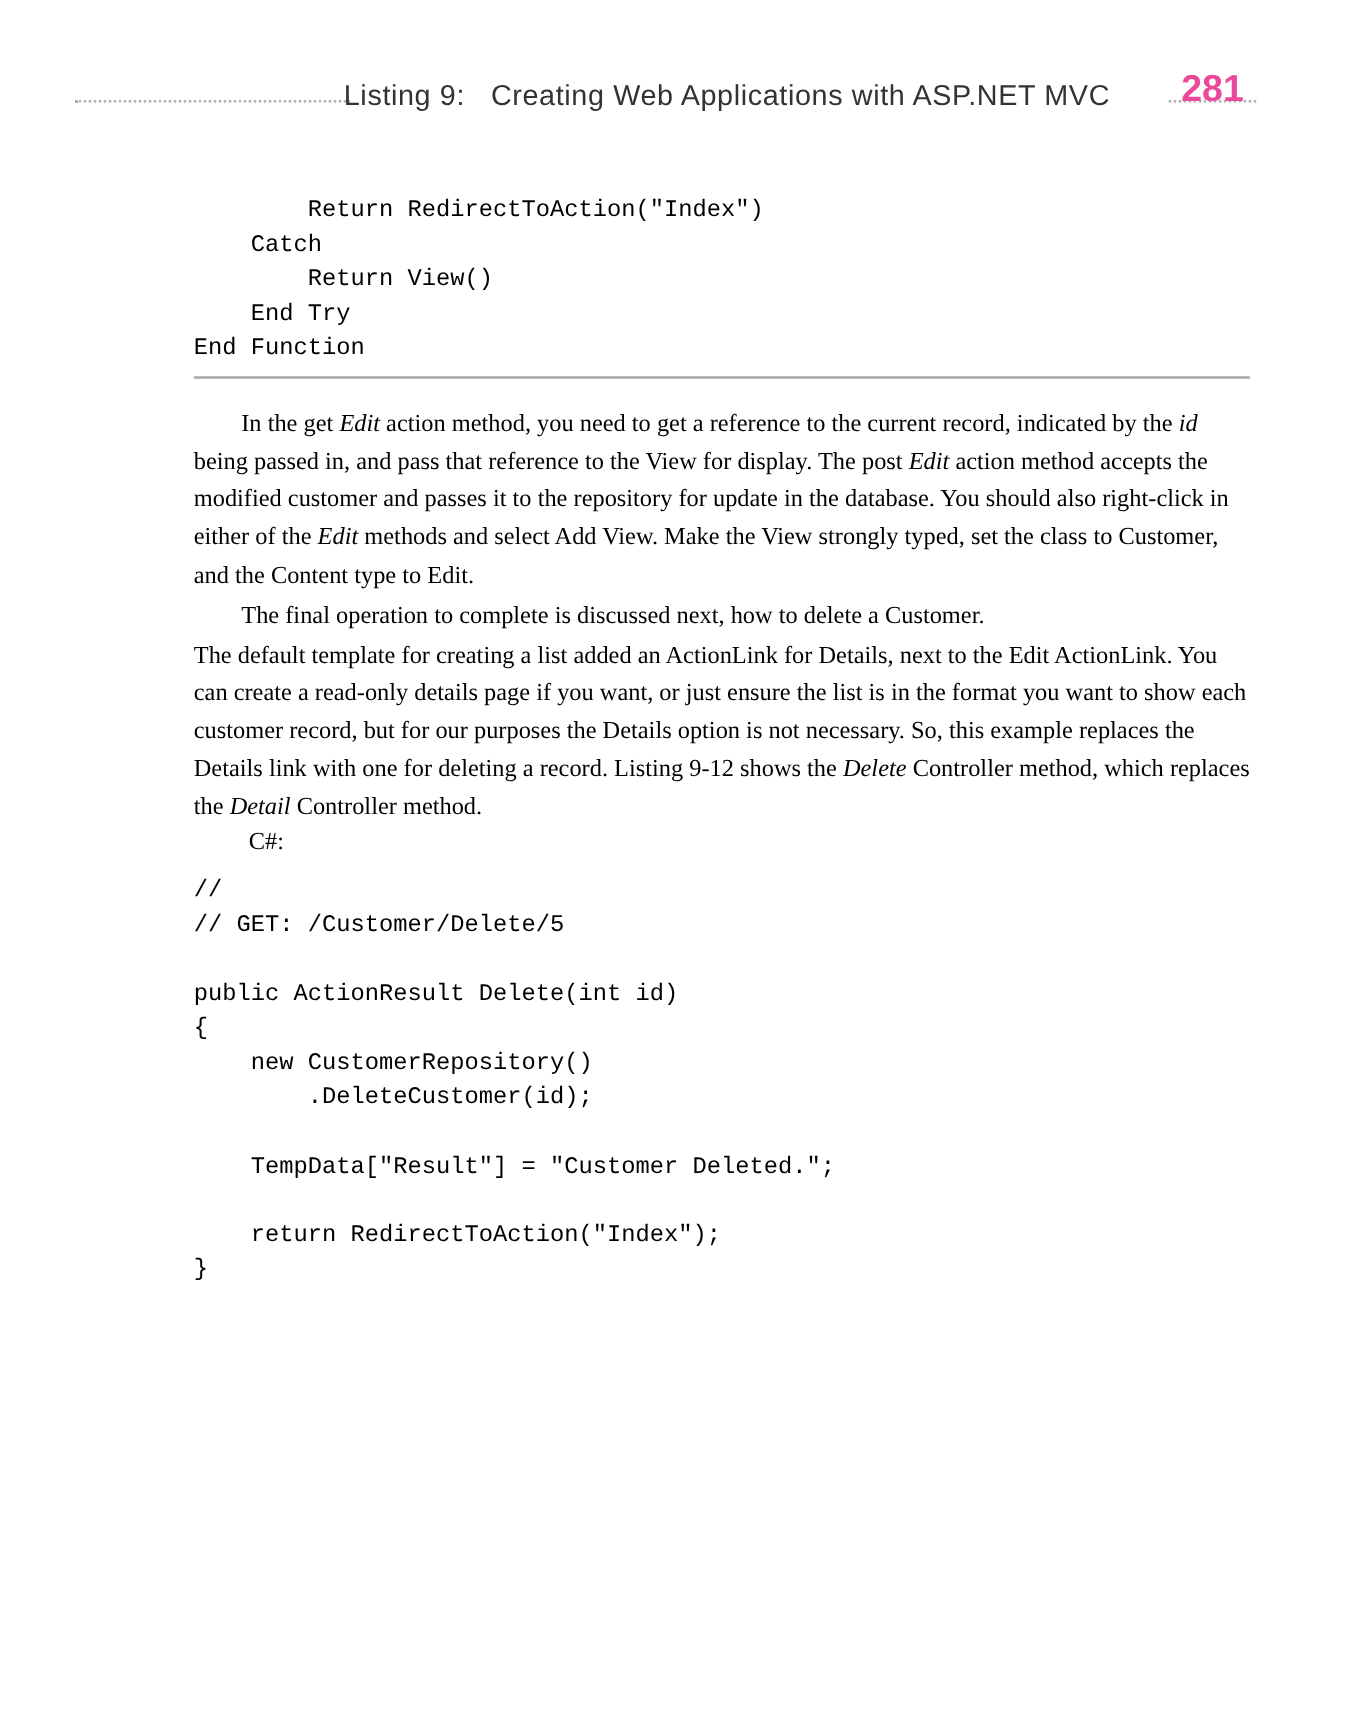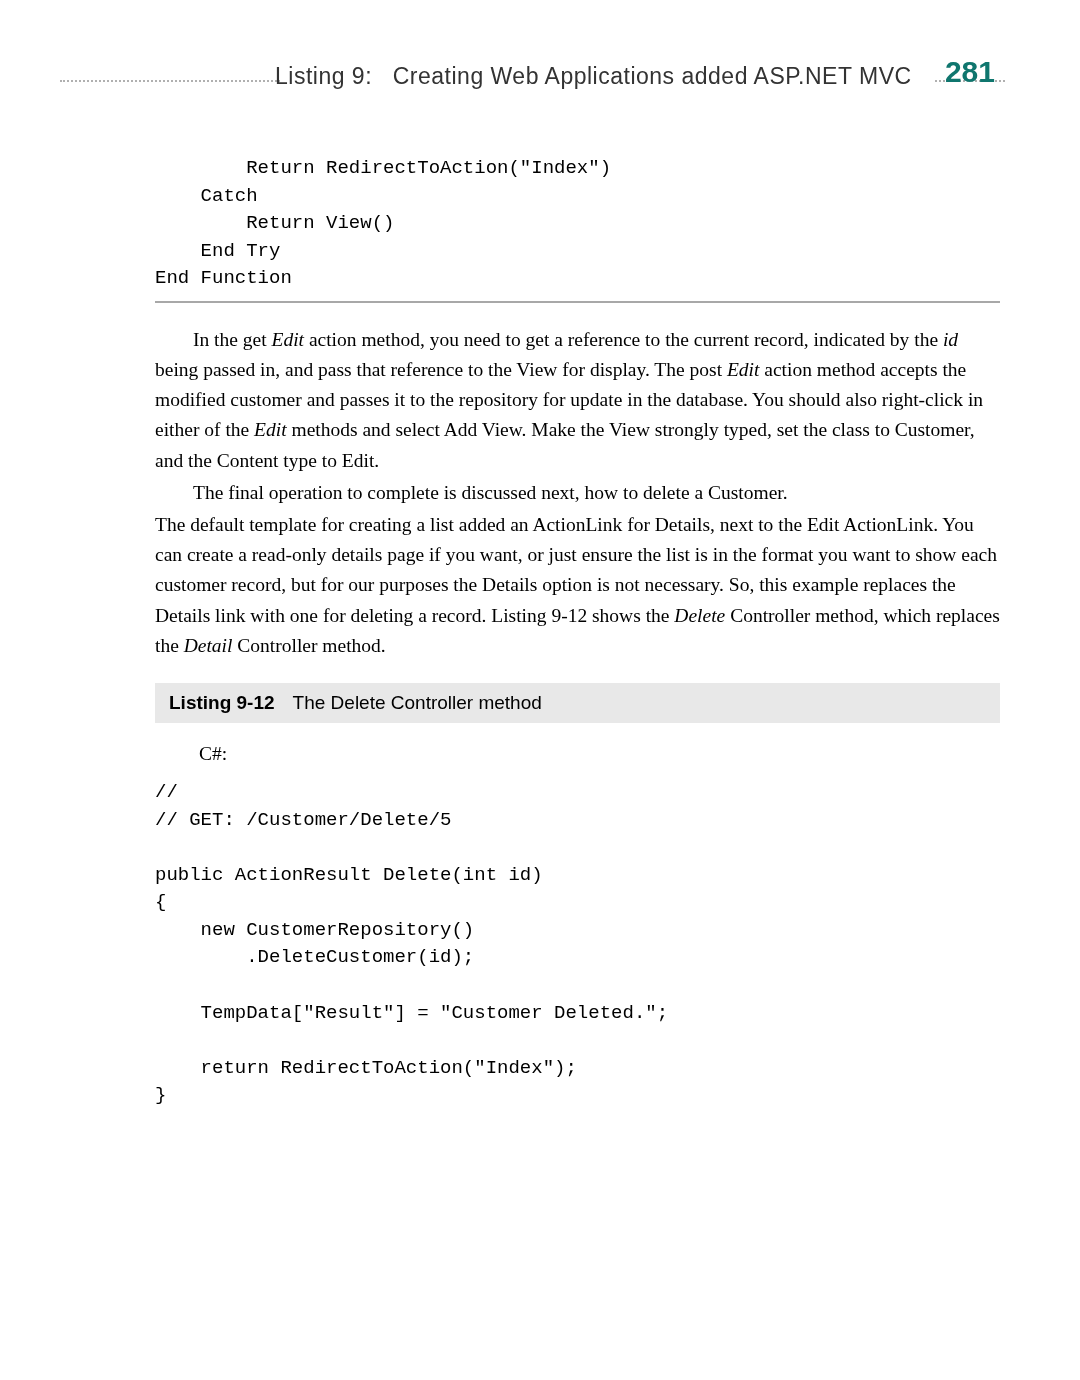--- a/index.html
+++ b/index.html
@@ -40,21 +40,21 @@
     color: #333;
     position: absolute;
     left: 120px;
     top: -2px;
     letter-spacing: 0.5px;
   }
   .page-number {
     font-family: 'Segoe UI', 'Helvetica Neue', Arial, sans-serif;
     font-weight: 700;
     font-size: 30px;
-    color: #0f766e;
+    color: #ec4899;
     position: absolute;
     right: 5px;
     top: -10px;
   }
   .code-block-top {
     font-family: 'Courier New', monospace;
     font-size: 19px;
     line-height: 1.45;
     white-space: pre;
     margin-bottom: 8px;
@@ -110,21 +110,21 @@
   }
   em { }
 </style>
 </head>
 <body>
 
 <div class="page">
   <div class="header">
     <div class="header-dots-left"></div>
     <div class="header-title">
-      <span>Listing 9:</span>&nbsp;&nbsp;&nbsp;<span>Creating Web Applications added ASP.NET MVC</span>
+      <span>Listing 9:</span>&nbsp;&nbsp;&nbsp;<span>Creating Web Applications with ASP.NET MVC</span>
     </div>
     <div class="header-dots-right"></div>
     <div class="page-number">281</div>
   </div>
 
   <div class="code-block-top">        Return RedirectToAction("Index")
     Catch
         Return View()
     End Try
 End Function</div>
@@ -135,23 +135,20 @@
   </p>
   <p class="body-para">
     <span class="indent"></span><span>The final operation to complete is discussed next, how to delete a Customer.</span>
   </p>
 
 
   <p class="body-para">
     <span>The default template for creating a list added an ActionLink for Details, next to the Edit ActionLink. You can create a read-only details page if you want, or just ensure the list is in the format you want to show each customer record, but for our purposes the Details option is not necessary. So, this example replaces the Details link with one for deleting a record. Listing 9-12 shows the </span><em>Delete</em><span> Controller method, which replaces the </span><em>Detail</em><span> Controller method.</span>
   </p>
 
-  <div class="listing-bar">
-    <span class="listing-num">Listing 9-12</span><span class="listing-title">The Delete Controller method</span>
-  </div>
 
   <div class="lang-label">C#:</div>
 
   <div class="code-block">//
 // GET: /Customer/Delete/5
 
 public ActionResult Delete(int id)
 {
     new CustomerRepository()
         .DeleteCustomer(id);

